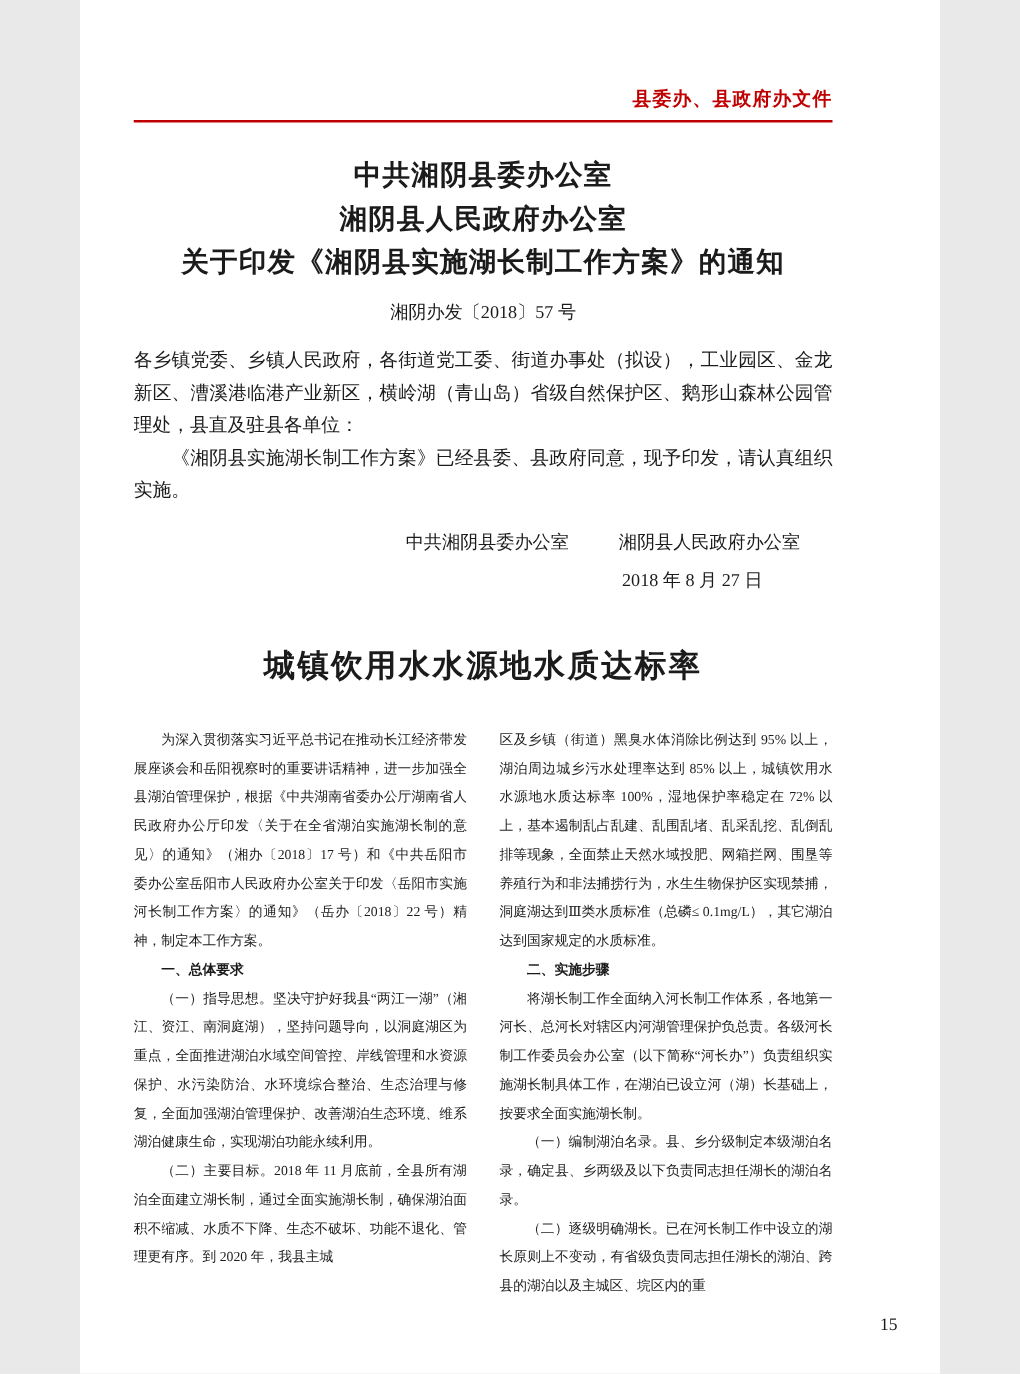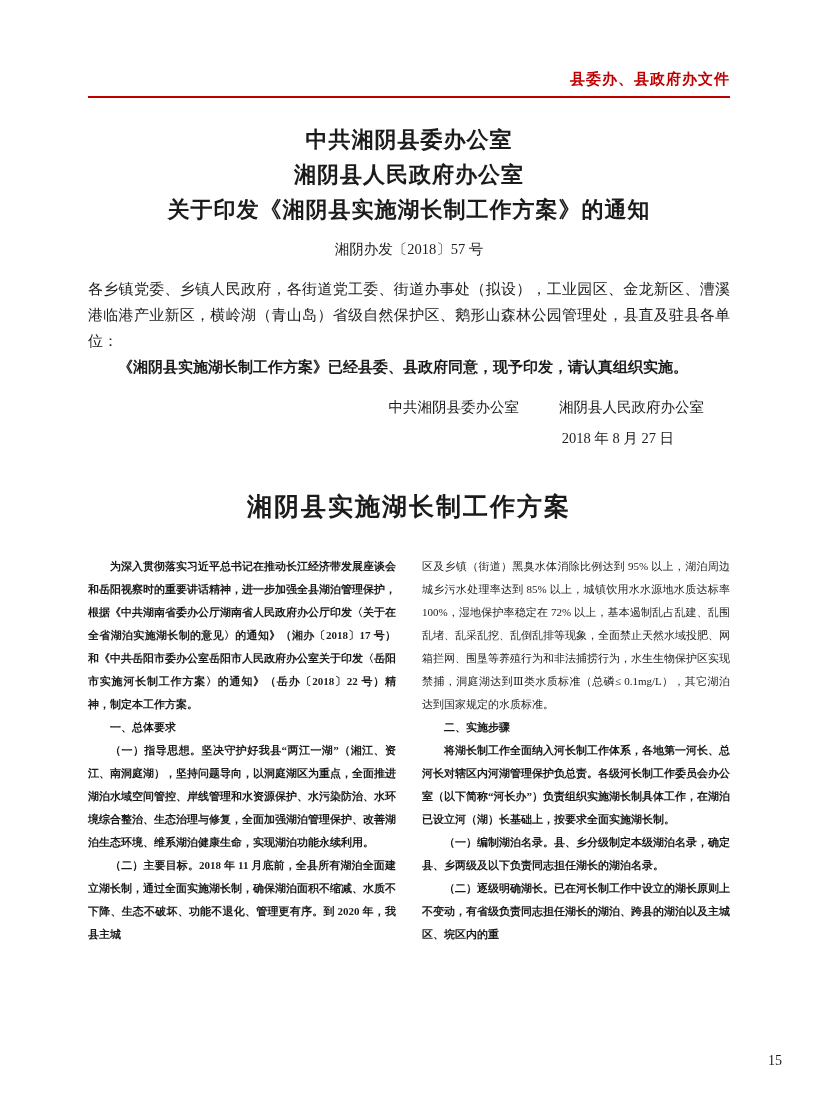--- a/index.html
+++ b/index.html
@@ -1,22 +1,22 @@
 <!DOCTYPE html>
 <html style="--accent: #c00000;"><head>
 <meta charset="utf-8">
 <style>
   html,body{margin:0;padding:0;background:#e9e9e9;}
   .page{
     position:relative;
-    width:816px;height:1099px;
+    width:688px;height:1099px;
     margin:0 auto;
     background:#ffffff;
     box-sizing:border-box;
-    padding:70px 86px 36px 88px;
+    padding:70px 86px 36px 43px;
     overflow:hidden;
     font-family:"Liberation Serif","DejaVu Serif",serif;
     color:#1b1b1b;
   }
   
   .page-header{margin-bottom:18px;}
   .header-label{
     text-align:right;
     font-family:"Liberation Sans","DejaVu Sans",sans-serif;
     font-weight:bold;
@@ -45,21 +45,21 @@
     font-size:14.5px;
   }
   
   .notice-body{
     margin-top:17px;
     font-size:15px;
     line-height:26px;
     text-align:justify;
   }
   .para{margin:0;}
-  .para.indent{text-indent:2em;font-weight:bold;}
+  .para.indent{text-indent:2em;}
   .para.bold{font-weight:bold;}
   
   .signature{
     margin-top:18px;
     display:flex;
     justify-content:flex-end;
     gap:40px;
     padding-right:26px;
     font-size:14.5px;
   }
@@ -122,21 +122,21 @@
       </div>
 
     <div class="signature">
       <span>中共湘阴县委办公室</span>
       <span>湘阴县人民政府办公室</span>
     </div>
     <div class="sign-date">2018 年 8 月 27 日</div>
   </section>
 
   <section class="plan">
-    <h2 class="plan-title">湘阴县实施湖长制工作方案</h2>
+    <h2 class="plan-title">城镇饮用水水源地水质达标率</h2>
     <div class="columns">
       <div class="col">
           <p class="para indent">为深入贯彻落实习近平总书记在推动长江经济带发展座谈会和岳阳视察时的重要讲话精神，进一步加强全县湖泊管理保护，根据《中共湖南省委办公厅湖南省人民政府办公厅印发〈关于在全省湖泊实施湖长制的意见〉的通知》（湘办〔2018〕17 号）和《中共岳阳市委办公室岳阳市人民政府办公室关于印发〈岳阳市实施河长制工作方案〉的通知》（岳办〔2018〕22 号）精神，制定本工作方案。</p>
           <p class="para indent bold">一、总体要求</p>
           <p class="para indent">（一）指导思想。坚决守护好我县“两江一湖”（湘江、资江、南洞庭湖），坚持问题导向，以洞庭湖区为重点，全面推进湖泊水域空间管控、岸线管理和水资源保护、水污染防治、水环境综合整治、生态治理与修复，全面加强湖泊管理保护、改善湖泊生态环境、维系湖泊健康生命，实现湖泊功能永续利用。</p>
           <p class="para indent">（二）主要目标。2018 年 11 月底前，全县所有湖泊全面建立湖长制，通过全面实施湖长制，确保湖泊面积不缩减、水质不下降、生态不破坏、功能不退化、管理更有序。到 2020 年，我县主城</p>
         </div>
       <div class="col">
           <p class="para">区及乡镇（街道）黑臭水体消除比例达到 95% 以上，湖泊周边城乡污水处理率达到 85% 以上，城镇饮用水水源地水质达标率 100%，湿地保护率稳定在 72% 以上，基本遏制乱占乱建、乱围乱堵、乱采乱挖、乱倒乱排等现象，全面禁止天然水域投肥、网箱拦网、围垦等养殖行为和非法捕捞行为，水生生物保护区实现禁捕，洞庭湖达到Ⅲ类水质标准（总磷≤ 0.1mg/L），其它湖泊达到国家规定的水质标准。</p>
           <p class="para indent bold">二、实施步骤</p>

